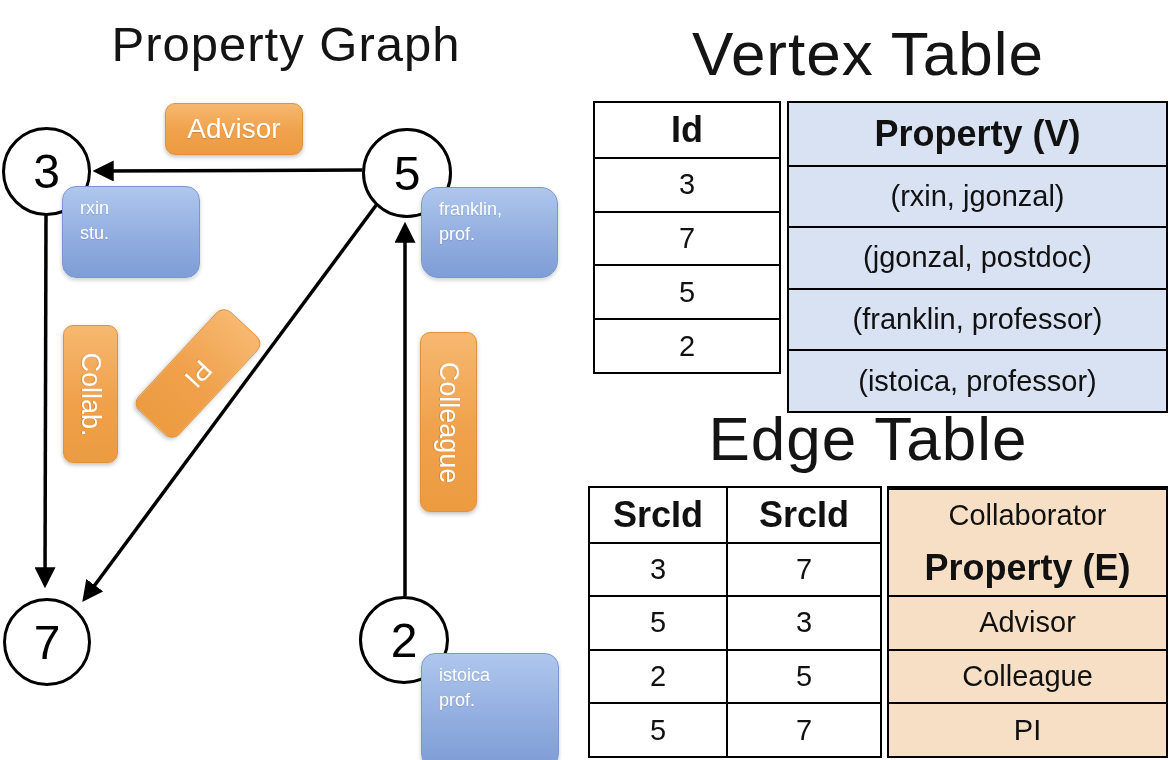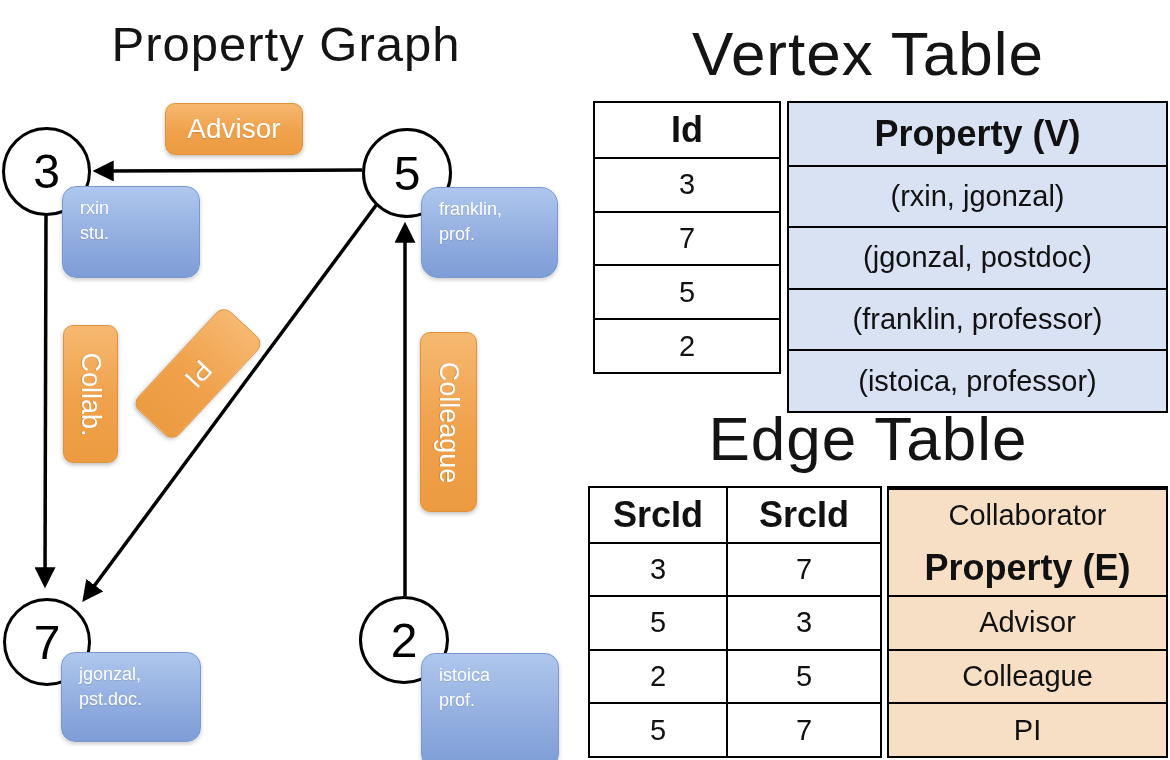--- a/index.html
+++ b/index.html
@@ -94,24 +94,20 @@
   </div>
 
   <div class="bbox" style="left:62px;top:186px;width:138px;height:92px;">
     <span>rxin</span>
     <span>stu.</span>
   </div>
   <div class="bbox" style="left:421px;top:187px;width:137px;height:91px;border-radius:17px;">
     <span>franklin,</span>
     <span>prof.</span>
   </div>
-  <div class="bbox" style="left:61px;top:652px;width:140px;height:90px;">
-    <span>jgonzal,</span>
-    <span>pst.doc.</span>
-  </div>
   <div class="bbox" style="left:421px;top:653px;width:138px;height:115px;">
     <span>istoica</span>
     <span>prof.</span>
   </div>
 </div>
 
 <div class="abs big-title" style="left:585px;top:18px;width:566px;">Vertex Table</div>
 
 <div class="tcol" style="left:593px;top:101px;width:188px;height:273px;grid-template-rows:repeat(5,1fr);">
   <div class="tcell th no-top">Id</div>

